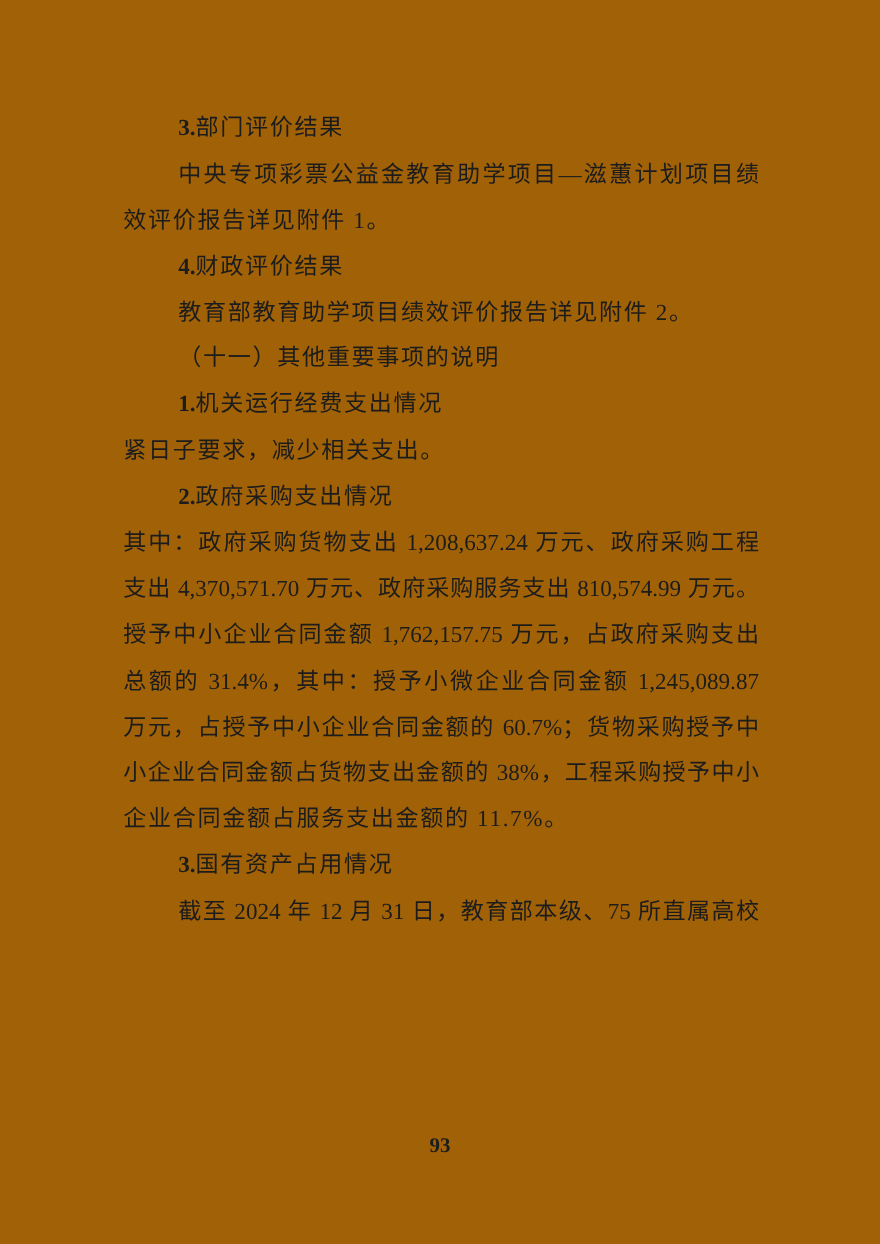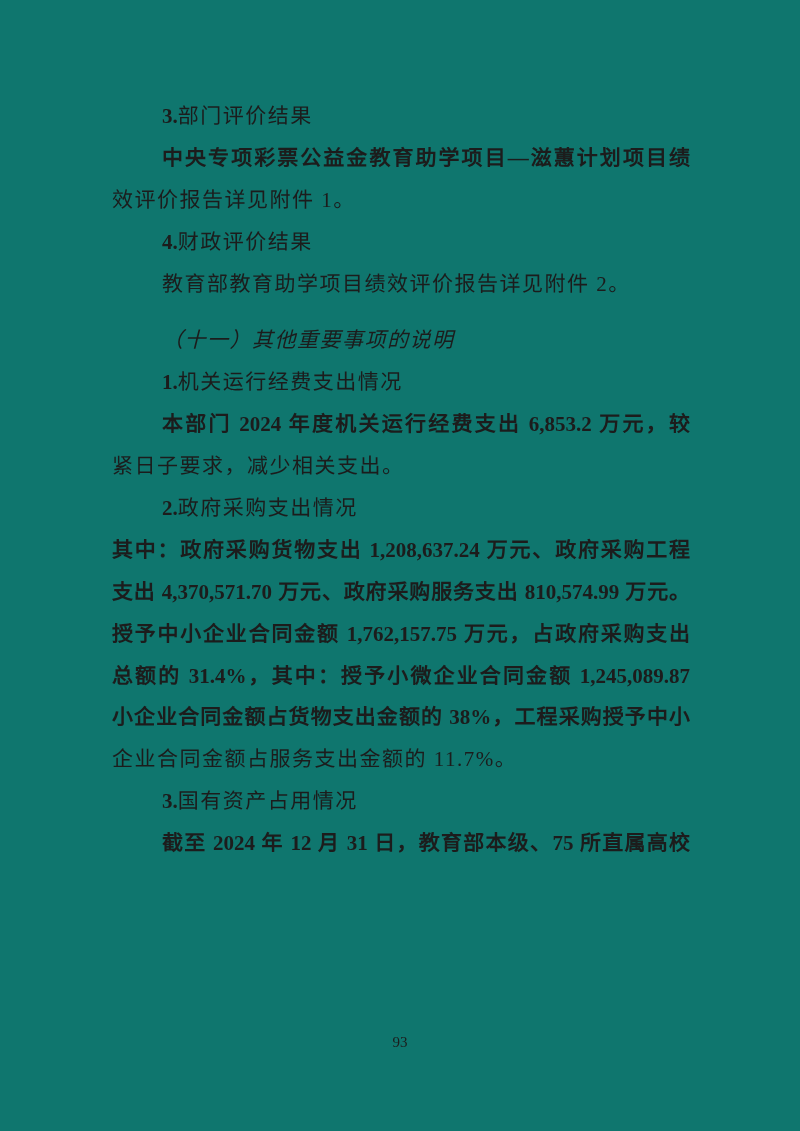--- a/index.html
+++ b/index.html
@@ -4,21 +4,21 @@
 <style>
   html, body {
     margin: 0;
     padding: 0;
     background: #ffffff;
   }
   .page {
     position: relative;
     width: 800px;
     height: 1131px;
-    background: #0f766e;
+    background: #a16207;
     overflow: hidden;
     font-family: "Liberation Serif", "DejaVu Serif", serif;
     color: #1c1c1c;
   }
   .content {
     position: absolute;
     left: 112px;
     top: 96px;
     width: 578px;
   }
@@ -32,59 +32,56 @@
     overflow: hidden;
   }
   .line.indent {
     padding-left: 50px;
   }
   .line.justify {
     letter-spacing: 0;
     text-align: justify;
     text-align-last: justify;
     text-justify: inter-character;
-    font-weight: bold;
   }
   .line.kai {
-    font-style: italic;
-    margin-top: 15px;
   }
   .num {
     font-weight: bold;
     letter-spacing: 0;
   }
   .page-number {
     position: absolute;
     top: 1031px;
     left: 0;
     width: 100%;
     text-align: center;
-    font-size: 15px;
-    font-weight: normal;
+    font-size: 19px;
+    font-weight: bold;
     line-height: 22px;
   }
 </style>
 </head>
 <body>
 
 <div class="page">
   <div class="content" id="doc-body">
       <div class="line indent"><span class="num">3.</span>部门评价结果</div>
       <div class="line indent justify">中央专项彩票公益金教育助学项目—滋蕙计划项目绩</div>
       <div class="line">效评价报告详见附件 1。</div>
       <div class="line indent"><span class="num">4.</span>财政评价结果</div>
       <div class="line indent">教育部教育助学项目绩效评价报告详见附件 2。</div>
       <div class="line indent kai">（十一）其他重要事项的说明</div>
       <div class="line indent"><span class="num">1.</span>机关运行经费支出情况</div>
-      <div class="line indent justify">本部门 2024 年度机关运行经费支出 6,853.2 万元，较</div>
       <div class="line">紧日子要求，减少相关支出。</div>
       <div class="line indent"><span class="num">2.</span>政府采购支出情况</div>
       <div class="line justify">其中：政府采购货物支出 1,208,637.24 万元、政府采购工程</div>
       <div class="line justify">支出 4,370,571.70 万元、政府采购服务支出 810,574.99 万元。</div>
       <div class="line justify">授予中小企业合同金额 1,762,157.75 万元，占政府采购支出</div>
       <div class="line justify">总额的 31.4%，其中：授予小微企业合同金额 1,245,089.87</div>
+      <div class="line justify">万元，占授予中小企业合同金额的 60.7%；货物采购授予中</div>
       <div class="line justify">小企业合同金额占货物支出金额的 38%，工程采购授予中小</div>
       <div class="line">企业合同金额占服务支出金额的 11.7%。</div>
       <div class="line indent"><span class="num">3.</span>国有资产占用情况</div>
       <div class="line indent justify">截至 2024 年 12 月 31 日，教育部本级、75 所直属高校</div>
     </div>
   <div class="page-number">93</div>
 </div>
 
 </body></html>

